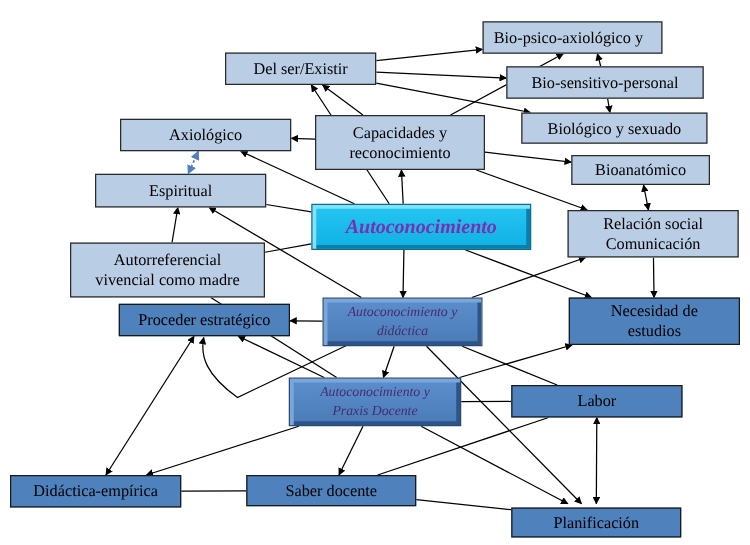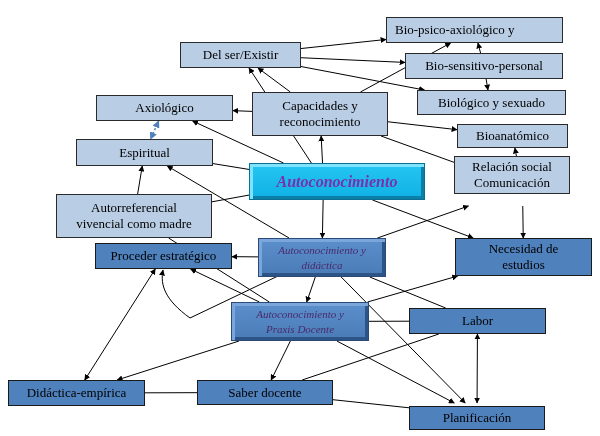--- a/index.html
+++ b/index.html
@@ -71,21 +71,21 @@
       <line x1="155.24452554744525" y1="269" x2="84.75547445255475" y2="380" stroke="#000000" stroke-width="1" marker-end="url(#arr)" marker-start="url(#arr)"></line>
       <line x1="145" y1="392.8183023872679" x2="197" y2="392.68037135278513" stroke="#000000" stroke-width="1"></line>
       <line x1="302.15034965034965" y1="380" x2="438.8636363636364" y2="334" stroke="#000000" stroke-width="1"></line>
       <line x1="333" y1="399.7169811320755" x2="409" y2="407.7830188679245" stroke="#000000" stroke-width="1"></line>
       <line x1="477.4308510638298" y1="334" x2="477.06382978723406" y2="403" stroke="#000000" stroke-width="1" marker-end="url(#arr)" marker-start="url(#arr)"></line>
     </svg>
 
   <div class="node light" id="n-del_ser" style="left: 180px; top: 42px; width: 121px; height: 26px;">
       <span>Del ser/Existir</span>
     </div>
-  <div class="node light" id="n-bio_psico" style="justify-content: flex-start; padding-left: 8px; left: 386px; top: 17px; width: 177px; height: 26px;">
+  <div class="node light" id="n-bio_psico" style="justify-content: flex-start; padding-left: 8px; left: 386px; top: 17px; width: 144px; height: 26px;">
       <span>Bio-psico-axiológico  y</span>
     </div>
   <div class="node light" id="n-bio_sensitivo" style="left: 405px; top: 53px; width: 158px; height: 26px;">
       <span>Bio-sensitivo-personal</span>
     </div>
   <div class="node light" id="n-biologico" style="left: 417px; top: 90px; width: 149px; height: 25px;">
       <span>Biológico y sexuado</span>
     </div>
   <div class="node light" id="n-axiologico" style="left: 96px; top: 95px; width: 137px; height: 26px;">
       <span>Axiológico</span>
@@ -96,21 +96,21 @@
     </div>
   <div class="node light" id="n-bioanatomico" style="left: 457px; top: 124px; width: 111px; height: 24px;">
       <span>Bioanatómico</span>
     </div>
   <div class="node light" id="n-espiritual" style="left: 76px; top: 139px; width: 137px; height: 27px;">
       <span>Espiritual</span>
     </div>
   <div class="node bevel-cyan" id="n-autoconocimiento" style="left: 249px; top: 163px; width: 176px; height: 37px;">
       <span>Autoconocimiento</span>
     </div>
-  <div class="node light" id="n-relacion_social" style="left: 454px; top: 156px; width: 116px; height: 38px;">
+  <div class="node light" id="n-relacion_social" style="left: 454px; top: 168px; width: 137px; height: 38px;">
       <span>Relación social
 Comunicación</span>
     </div>
   <div class="node light" id="n-autorreferencial" style="left: 56px; top: 194px; width: 156px; height: 44px;">
       <span>Autorreferencial
 vivencial  como madre</span>
     </div>
   <div class="node dark" id="n-proceder" style="left: 95px; top: 243px; width: 137px; height: 26px; text-align: center;">
       <span>Proceder estratégico</span>
     </div>

